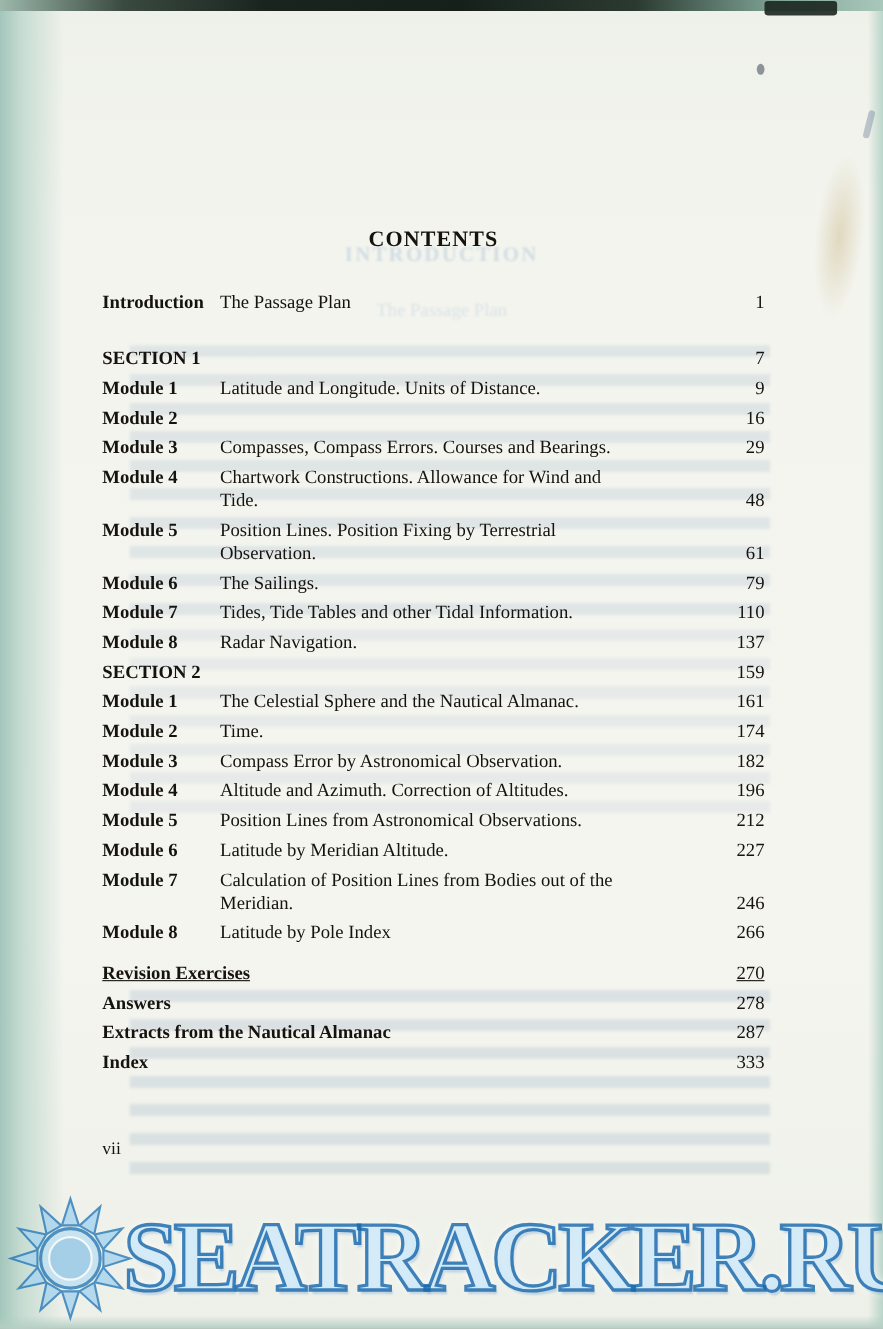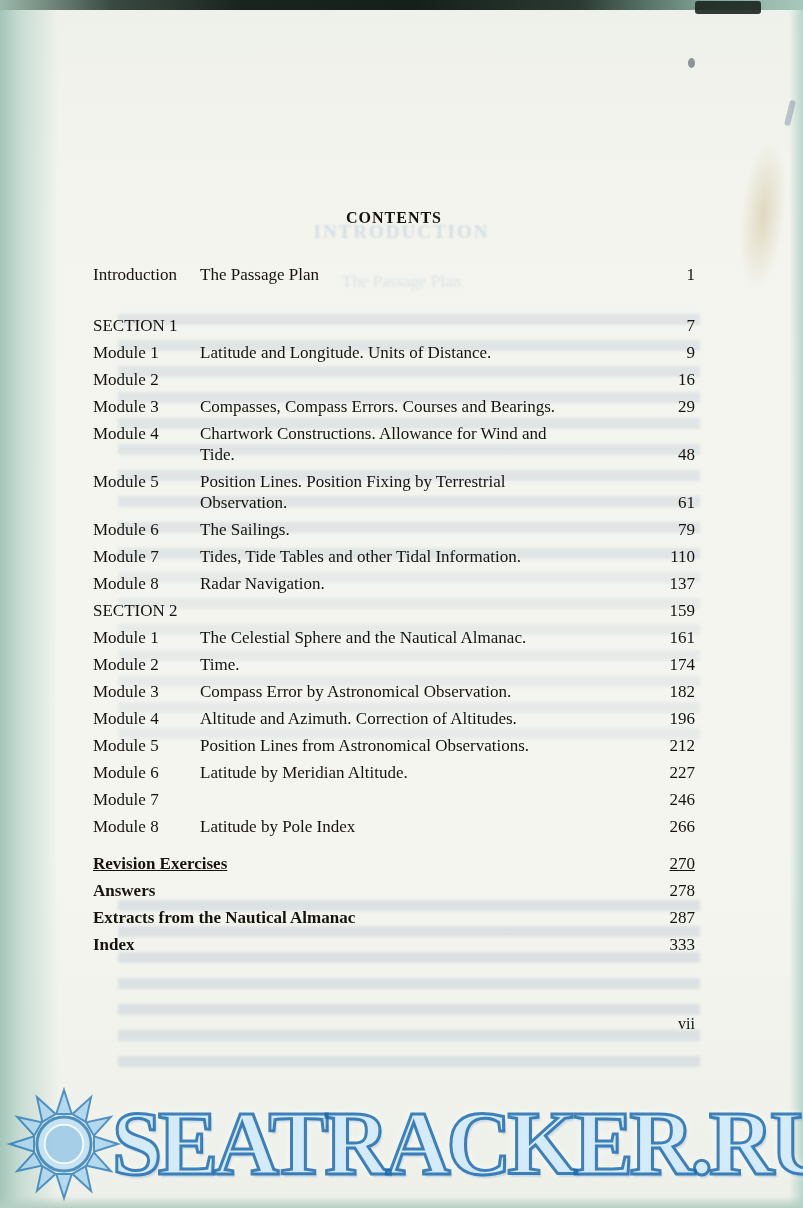--- a/index.html
+++ b/index.html
@@ -38,32 +38,32 @@
     font-size:17px; color:#5d8cbd; opacity:.17; filter:blur(1px); }
   .ghost-par { position:absolute; left:118px; width:582px; z-index:0; filter:blur(1.6px);
     background:repeating-linear-gradient(180deg,#57a 0 11px,transparent 11px 26px); }
   .gp1 { top:314px; height:250px; opacity:.12; }
   .gp2 { top:572px; height:168px; opacity:.08; }
   .gp3 { top:900px; height:178px; opacity:.14; }
 
   
   .content { position:relative; z-index:2; padding:206px 108px 0 93px;
     font-size:17px; line-height:21px; }
-  .contents-title { text-align:center; font-size:16px; line-height:24px; font-weight:700;
+  .contents-title { text-align:center; font-size:20px; line-height:24px; font-weight:700;
     letter-spacing:1px; }
   .row { display:flex; margin-top:6px; }
-  .lbl { flex:0 0 107px; font-weight:400; }
+  .lbl { flex:0 0 107px; font-weight:700; }
   .ttl { flex:0 1 380px; padding-right:10px; }
   .pg { margin-left:auto; align-self:flex-end; min-width:42px; text-align:right; }
   .intro-row { margin-top:34px; }
   .sec1-head { margin-top:30px; }
   .sec2-head { }
   .bm-first { margin-top:16px;text-decoration:underline; }
   .bm-lbl { font-weight:700; }
-  .folio { margin-top:58px; text-align:right; font-size:16px; }
+  .folio { margin-top:58px; text-align:left; font-size:16px; }
 
   
   .watermark { position:absolute; left:0; right:0; bottom:6px; z-index:3; display:flex;
     align-items:center; pointer-events:none; }
   .wm-sun { flex:0 0 auto; margin-left:6px; margin-right:-10px; opacity:.9; }
   .wm-text { white-space:nowrap; font-weight:700; font-size:90px; line-height:1;
     letter-spacing:-4px; color:rgba(206,233,247,.80);
     -webkit-text-stroke:3px rgba(26,104,172,.82);
     text-shadow:0 0 10px rgba(255,255,255,.95), 2px 3px 2px rgba(26,104,172,.30); }
 </style>
@@ -169,20 +169,21 @@
       <span class="ttl">Position Lines from Astronomical Observations.</span>
       <span class="pg">212</span>
     </div>
     <div class="row">
       <span class="lbl">Module 6</span>
       <span class="ttl">Latitude by Meridian Altitude.</span>
       <span class="pg">227</span>
     </div>
     <div class="row">
       <span class="lbl">Module 7</span>
+      <span class="ttl">Calculation of Position Lines from Bodies out of the Meridian.</span>
       <span class="pg">246</span>
     </div>
     <div class="row">
       <span class="lbl">Module 8</span>
       <span class="ttl">Latitude by Pole Index</span>
       <span class="pg">266</span>
     </div>
 
     <div class="row bm-first">
       <span class="bm-lbl">Revision Exercises</span>

